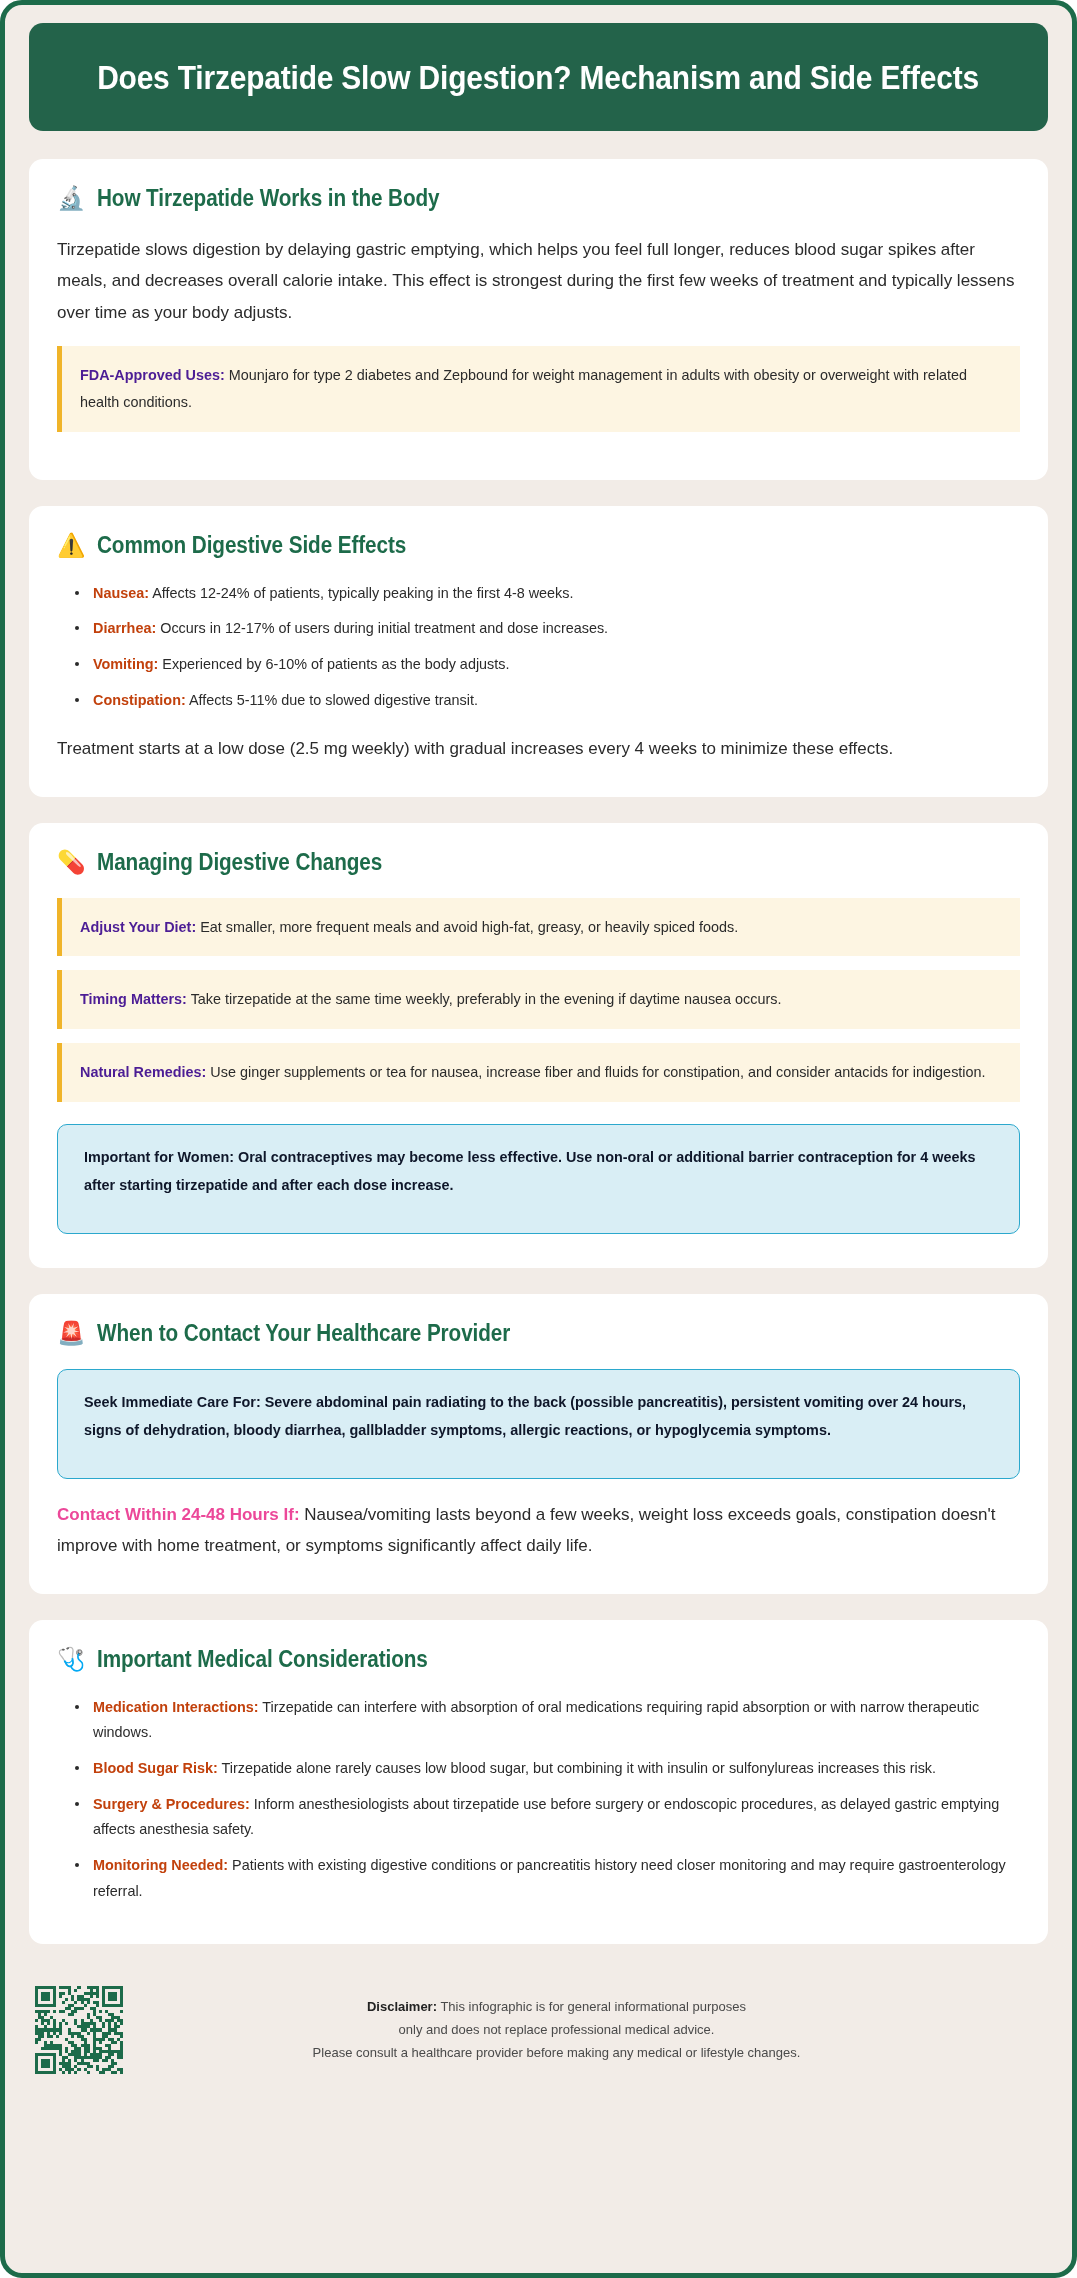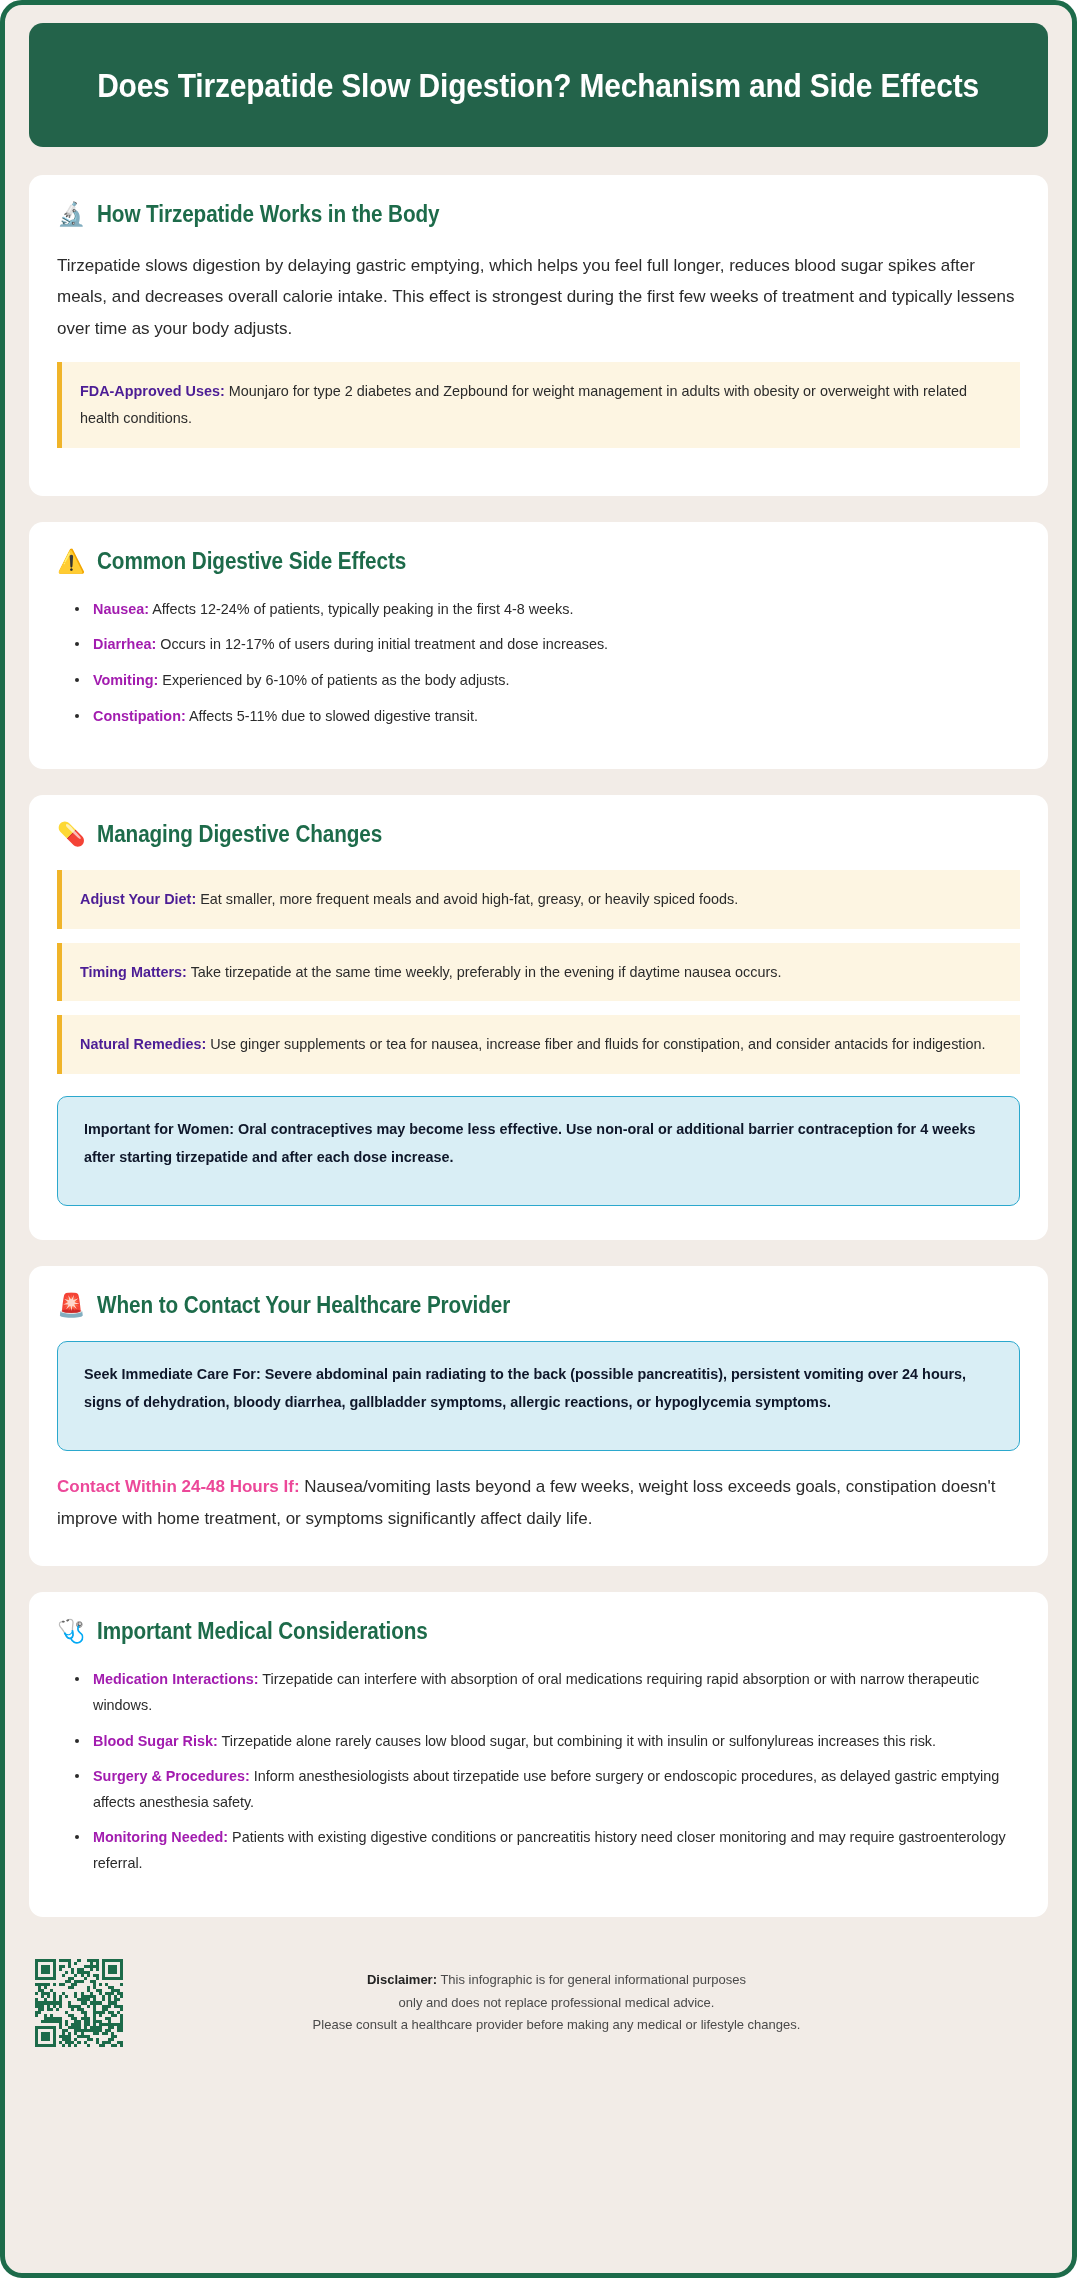--- a/index.html
+++ b/index.html
@@ -19,21 +19,21 @@
     border-radius: 22px;
     padding: 18px 24px 0 24px;
     position: relative;
     overflow: hidden;
   }
 
   
   .header-banner {
     background: #23634a;
     border-radius: 14px;
-    height: 124px;
+    height: 108px;
     display: flex;
     align-items: center;
     justify-content: center;
     margin-bottom: 28px;
   }
   .header-title {
     color: #ffffff;
     font-size: 34px;
     font-weight: bold;
     font-family: "Liberation Sans Narrow", "Liberation Sans", sans-serif;
@@ -130,21 +130,21 @@
   ul.bullets li::before {
     content: "";
     position: absolute;
     left: 12px;
     top: 10px;
     width: 4px;
     height: 4px;
     border-radius: 50%;
     background: #2b2b2b;
   }
-  ul.bullets li b { font-weight: bold; color: #a21caf; }
+  ul.bullets li b { font-weight: bold; color: #c2410c; }
 
   
   .footer {
     display: flex;
     align-items: flex-start;
     padding: 16px 6px 22px 6px;
     gap: 36px;
   }
   .qr {
     width: 88px;
@@ -187,20 +187,21 @@
     <div class="section-head">
       <span class="section-emoji">⚠️</span>
       <span class="section-title">Common Digestive Side Effects</span>
     </div>
     <ul class="bullets">
       <li><b>Nausea:</b><span> Affects 12-24% of patients, typically peaking in the first 4-8 weeks.</span></li>
       <li><b>Diarrhea:</b><span> Occurs in 12-17% of users during initial treatment and dose increases.</span></li>
       <li><b>Vomiting:</b><span> Experienced by 6-10% of patients as the body adjusts.</span></li>
       <li><b>Constipation:</b><span> Affects 5-11% due to slowed digestive transit.</span></li>
     </ul>
+    <div class="body-text para para-top">Treatment starts at a low dose (2.5 mg weekly) with gradual increases every 4 weeks to minimize these effects.</div>
   </div>
 
   <div class="card">
     <div class="section-head">
       <span class="section-emoji">💊</span>
       <span class="section-title">Managing Digestive Changes</span>
     </div>
     <div class="callout-yellow tight">
       <b>Adjust Your Diet:</b><span> Eat smaller, more frequent meals and avoid high-fat, greasy, or heavily spiced foods.</span>
     </div>

